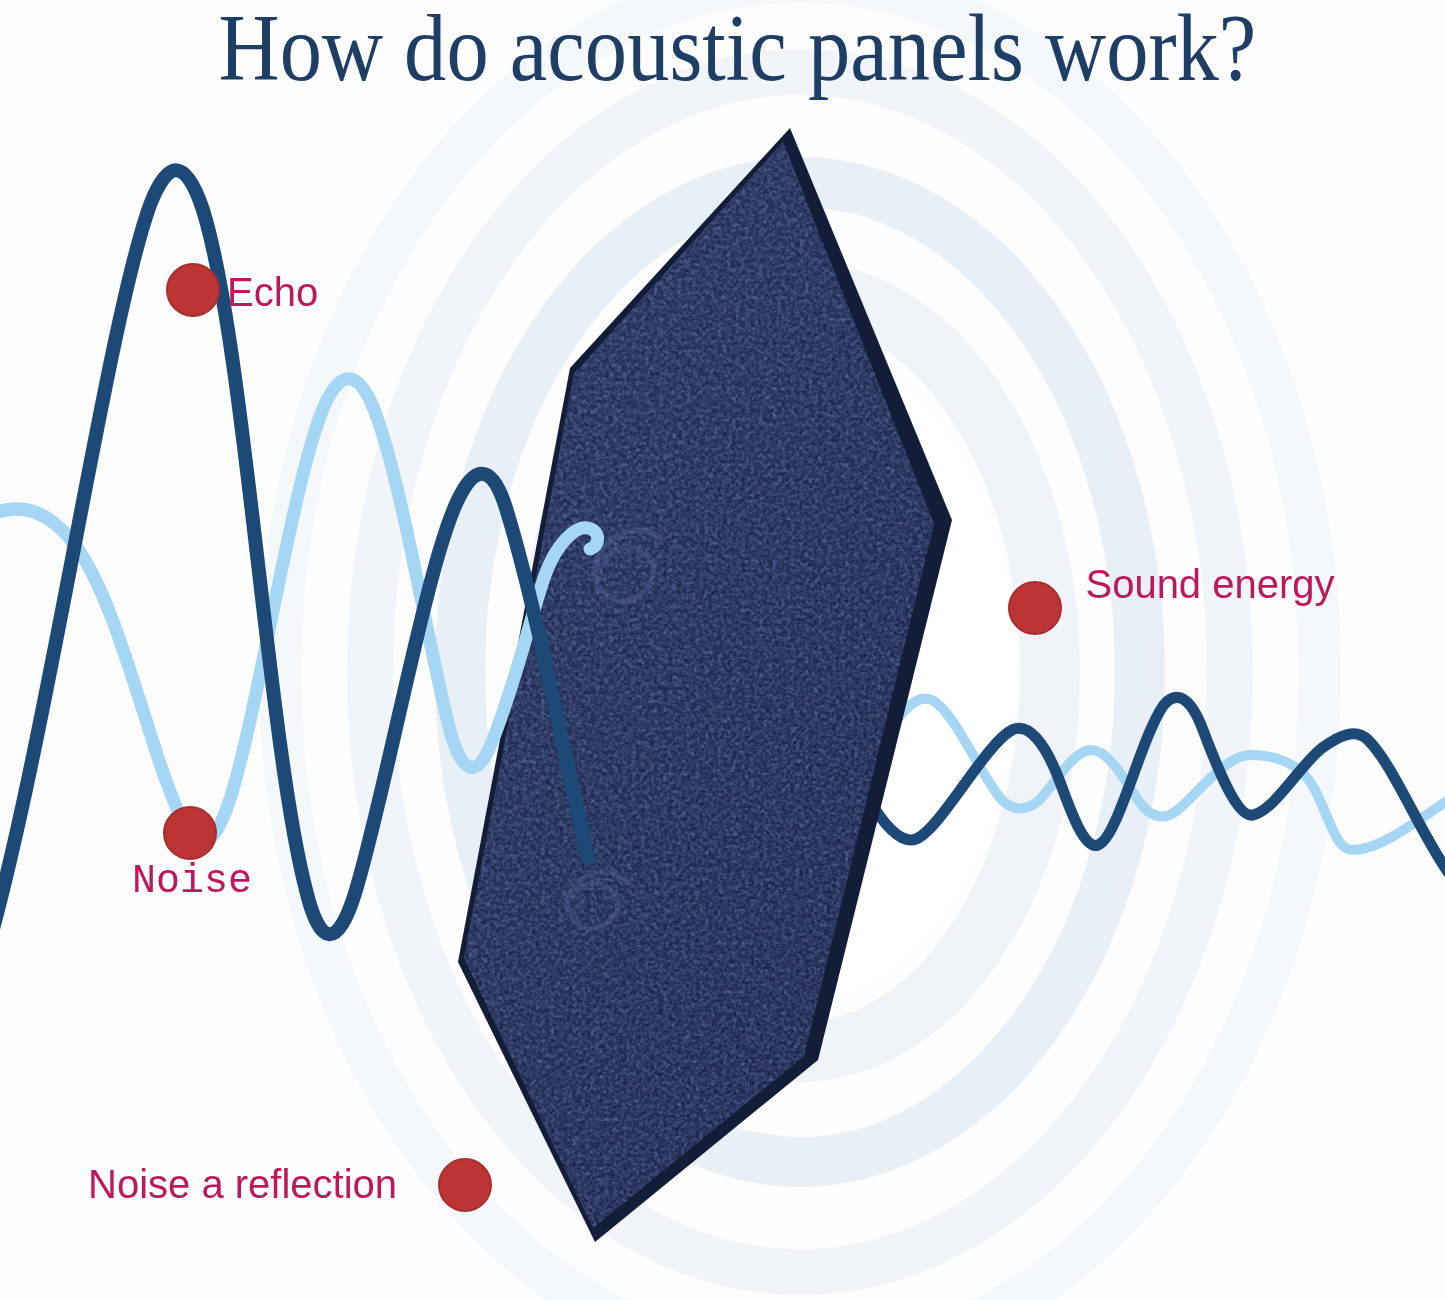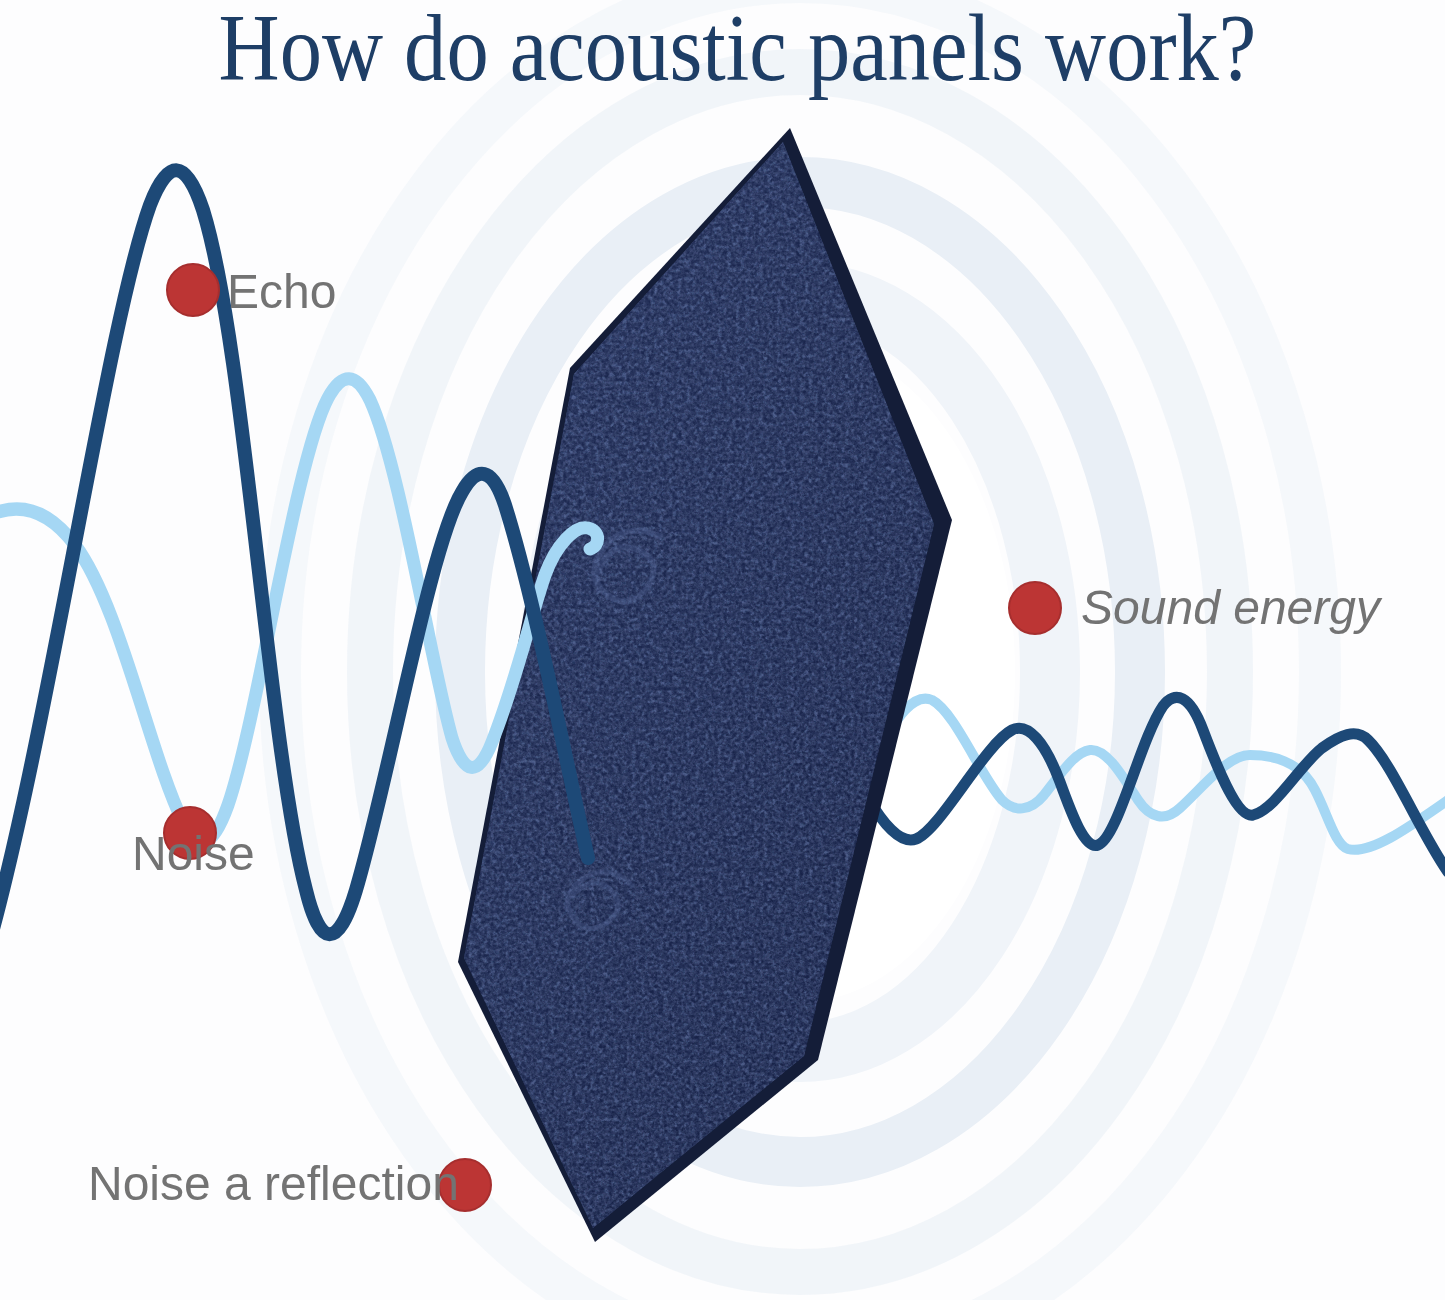--- a/index.html
+++ b/index.html
@@ -16,27 +16,27 @@
     text-align:center;
     font-family:"Liberation Serif", serif;
     font-size:95px;line-height:1.02;
     color:#1e3e66;
     transform:scaleX(.89);
     transform-origin:center top;
     white-space:nowrap;
   }
   .lbl{
     position:absolute;
-    color:#737373;
-    font-size:48px;line-height:60px;
+    color:#be185d;
+    font-size:40px;line-height:60px;
     white-space:nowrap;
   }
   .lbl-echo{left:227px;top:262px;}
-  .lbl-noise{left:132px;top:824px;}
-  .lbl-sound{left:1040px;top:578px;width:340px;text-align:right;white-space:normal;font-style:italic;}
+  .lbl-noise{left:132px;top:852px;font-family:Liberation Mono, monospace;}
+  .lbl-sound{left:1040px;top:554px;width:340px;text-align:center;white-space:normal;}
   .lbl-reflection{left:88px;top:1154px;}
 </style>
 </head>
 <body>
 
 <div class="stage">
 
 <svg class="scene" width="1445" height="1300" viewBox="0 0 1445 1300">
   <defs>
     <linearGradient id="panelGrad" x1="0" y1="0" x2="0.7" y2="1">

